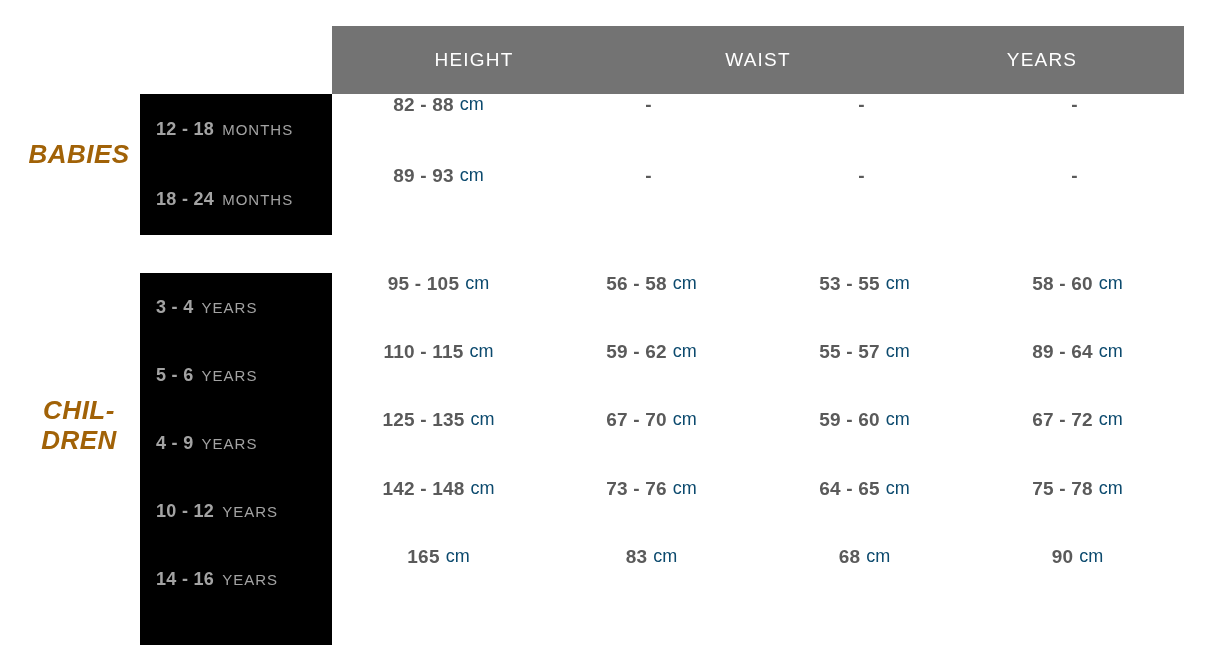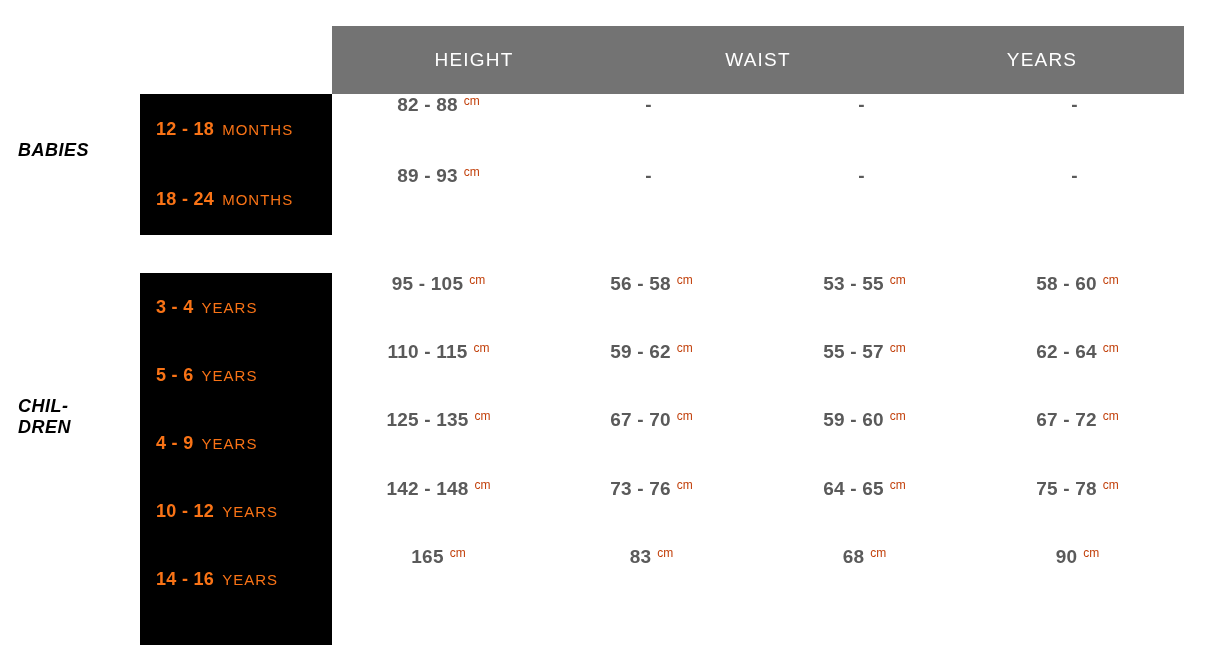--- a/index.html
+++ b/index.html
@@ -43,24 +43,24 @@
     font-size: 19px;
     letter-spacing: 1.2px;
     font-weight: 400;
   }
 
   
   .side-label {
     position: absolute;
     font-style: italic;
     font-weight: bold;
-    font-size: 18px;
+    font-size: 26px;
     letter-spacing: 0.5px;
-    color: #000000;
-    text-align: left;
+    color: #a16207;
+    text-align: center;
     line-height: 1.15;
   }
   .side-label.babies {
     left: 18px;
     top: 140px;
     width: 122px;
   }
   .side-label.children {
     left: 18px;
     top: 396px;
@@ -80,21 +80,21 @@
   }
   .size-col.children {
     top: 273px;
     height: 441px;
   }
 
   .size-row {
     display: flex;
     align-items: center;
     padding-left: 16px;
-    color: #f97316;
+    color: #a3a3a3;
     box-sizing: border-box;
   }
   .size-col.babies .size-row { height: 70.5px; }
   .size-col.children .size-row { height: 68.2px; }
 
   .size-num {
     font-weight: bold;
     font-size: 18px;
     letter-spacing: 0.3px;
   }
@@ -127,22 +127,22 @@
     white-space: nowrap;
   }
   .data-cell .val {
     font-weight: bold;
     font-size: 19px;
     color: #5a5a5a;
     letter-spacing: 0.2px;
   }
   .data-cell .unit {
     font-weight: normal;
-    font-size: 12px;
-    color: #c2410c;
+    font-size: 18px;
+    color: #0c4a6e;
     margin-left: 6px;
   }
   .data-cell.dash .val {
     font-weight: bold;
     font-size: 19px;
   }
 </style>
 </head>
 <body>
 
@@ -256,21 +256,21 @@
       </div>
       <div class="data-cell">
         <span class="val">59 - 62</span>
         <span class="unit">cm</span>
       </div>
       <div class="data-cell">
         <span class="val">55 - 57</span>
         <span class="unit">cm</span>
       </div>
       <div class="data-cell">
-        <span class="val">62 - 64</span>
+        <span class="val">89 - 64</span>
         <span class="unit">cm</span>
       </div>
     </div>
     <div class="data-row">
       <div class="data-cell">
         <span class="val">125 - 135</span>
         <span class="unit">cm</span>
       </div>
       <div class="data-cell">
         <span class="val">67 - 70</span>

